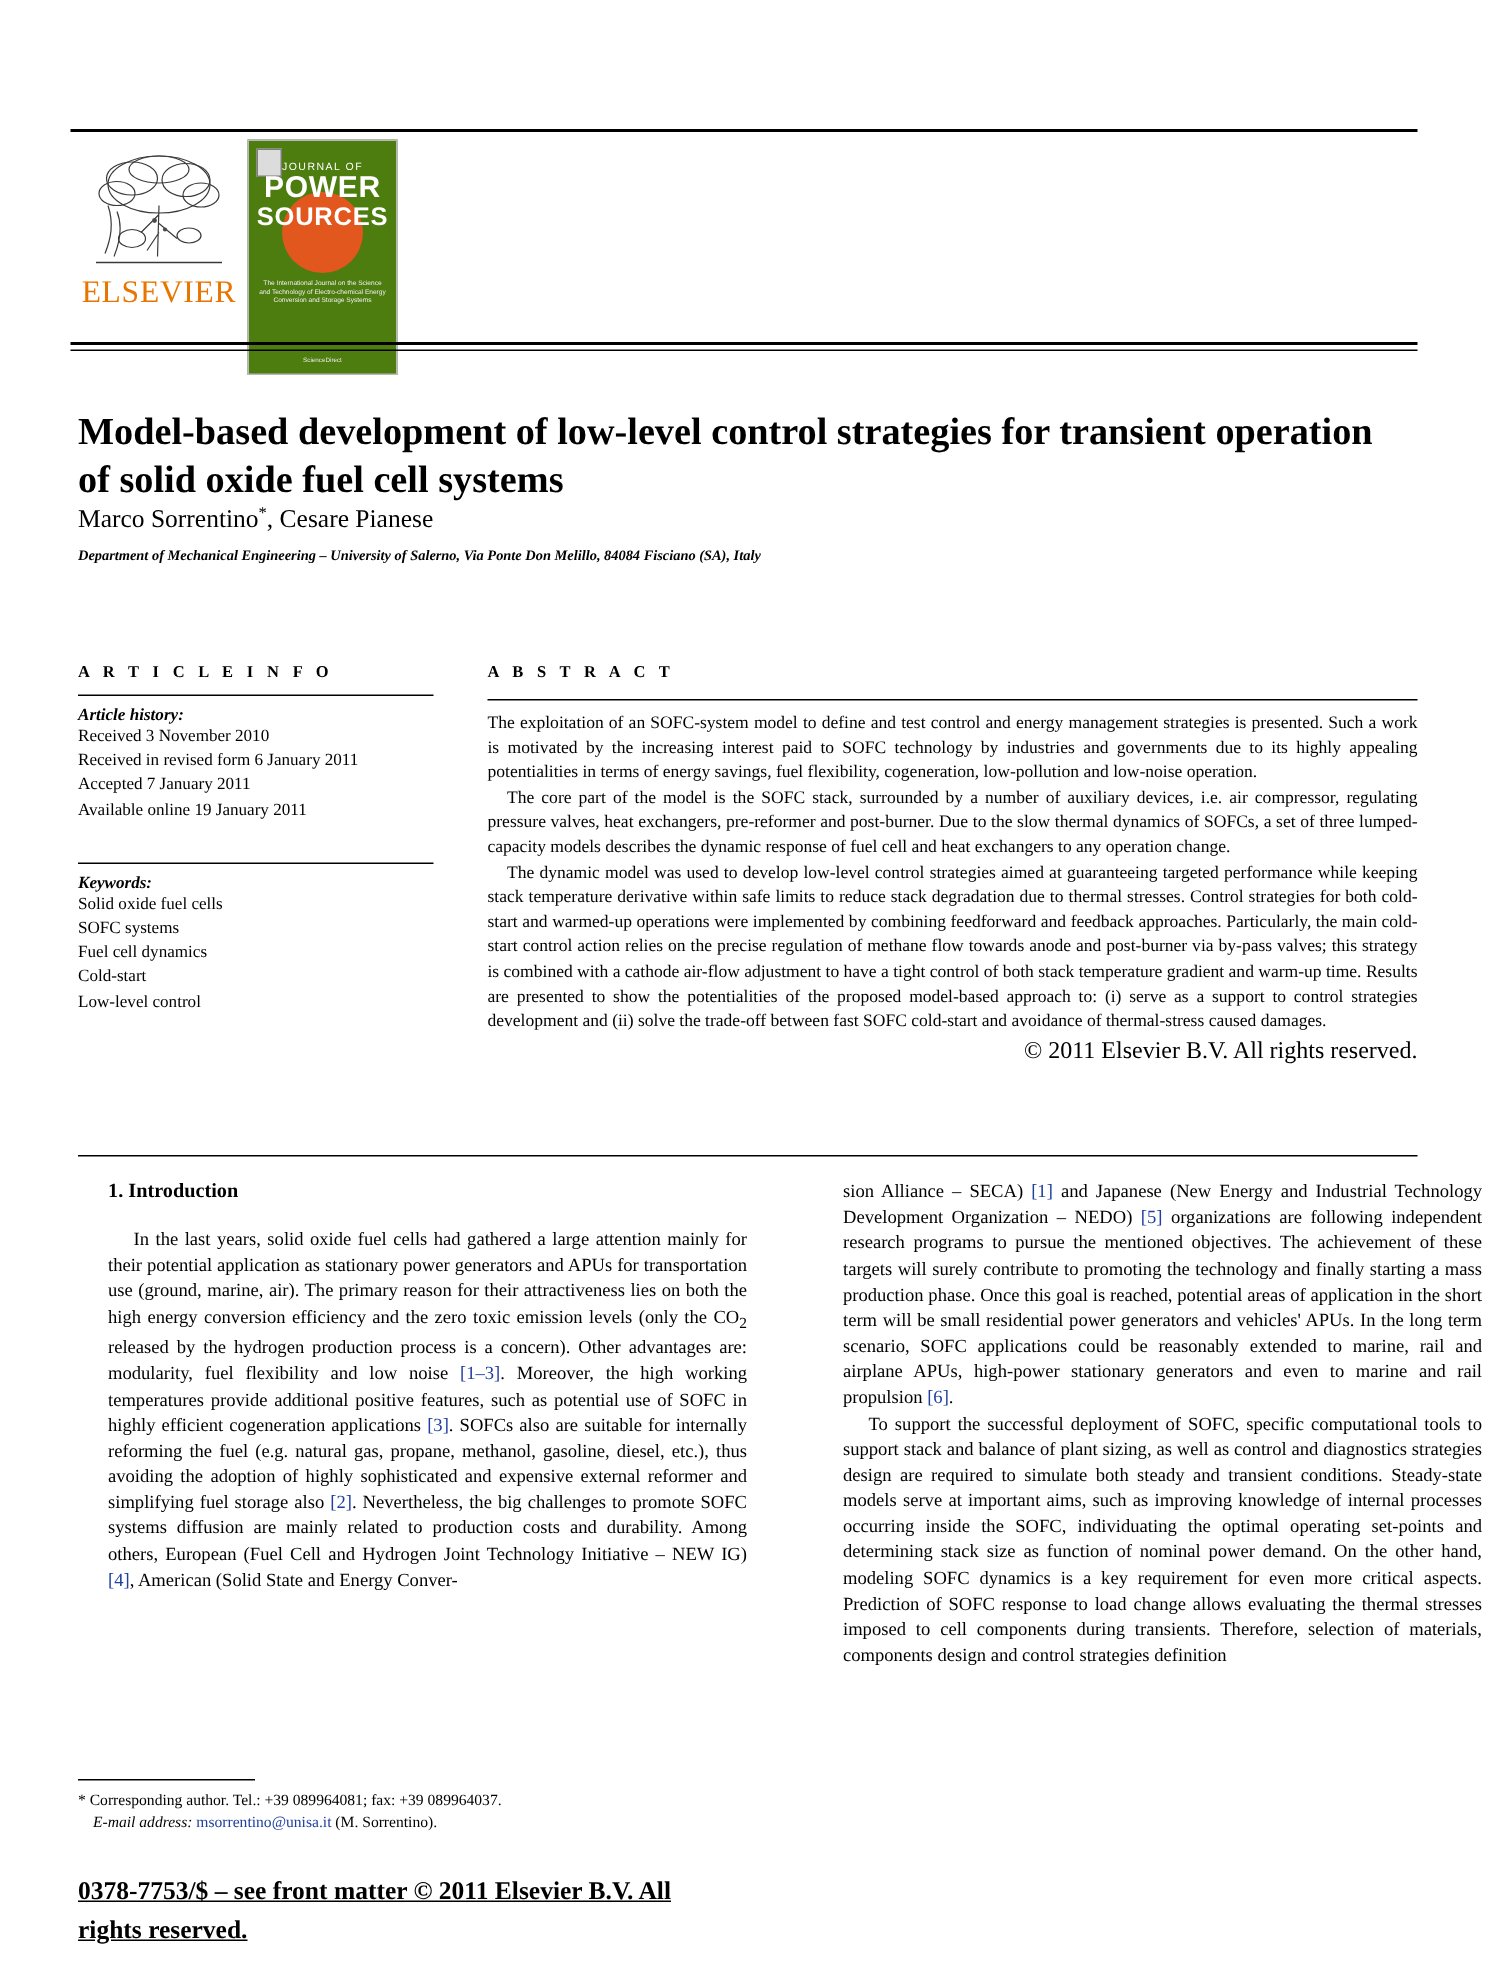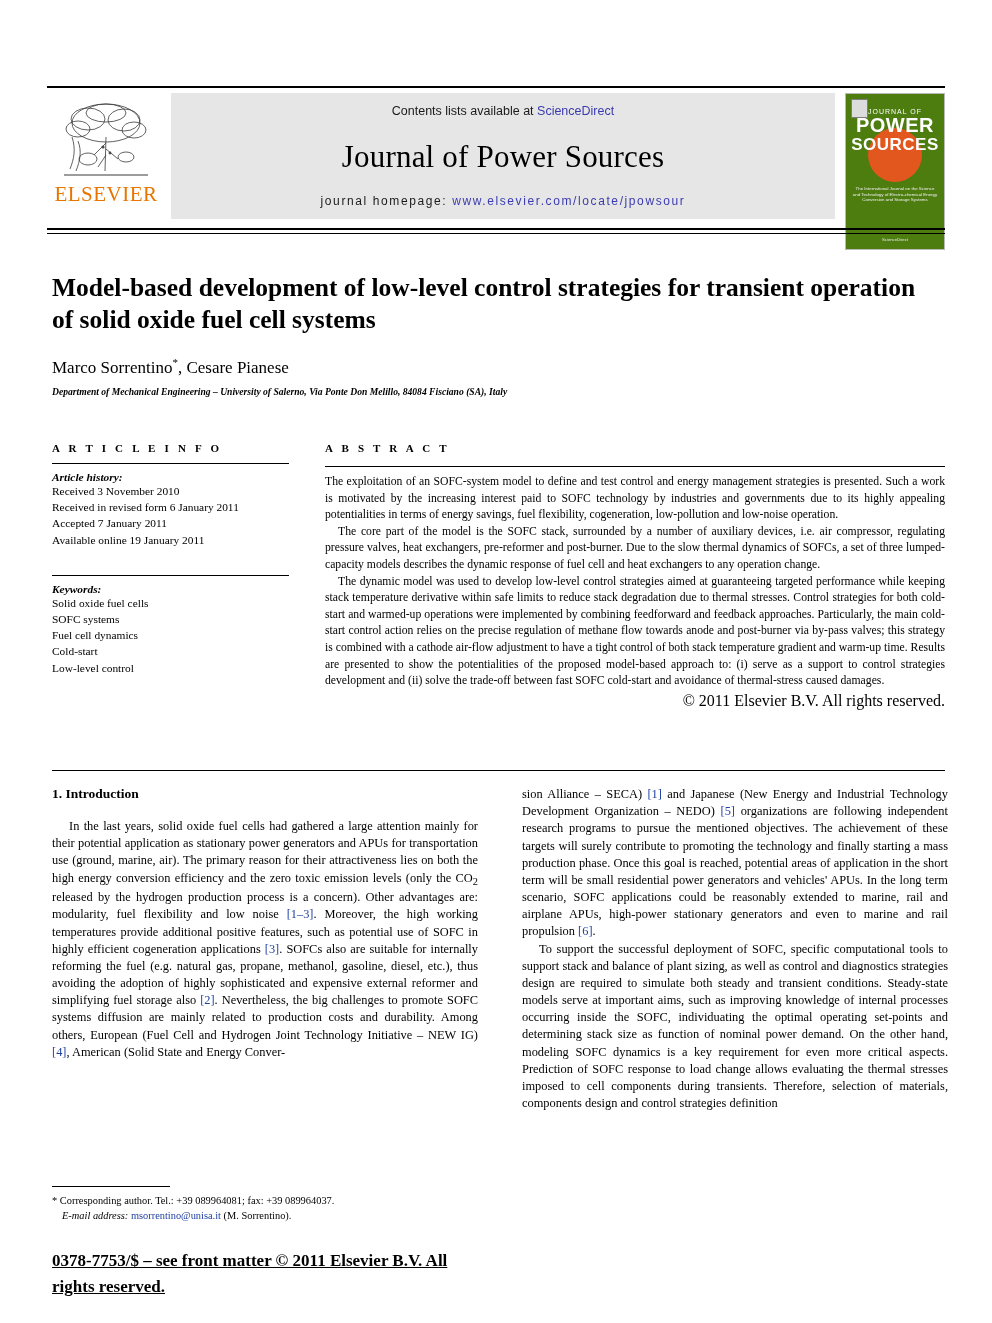--- a/index.html
+++ b/index.html
@@ -191,21 +191,20 @@
     font-family: "Liberation Serif", serif;
     font-size: 25.5px;
     line-height: 1.25;
     color: #000;
     margin: 0;
     font-weight: bold;
   }
   .authors {
     font-family: "Liberation Serif", serif;
     font-size: 17px;
-    margin-top: 20px;
     color: #000;
   }
   .authors sup { font-size: 11px; }
   .affiliation {
     font-family: "Liberation Serif", serif;
     font-style: italic;
     font-weight: bold;
     font-size: 9.6px;
     margin-top: 9px;
     color: #000;
@@ -269,21 +268,21 @@
 
   
   .body-cols {
     position: absolute;
     top: 786px;
     left: 52px;
     width: 896px;
     display: flex;
     gap: 44px;
   }
-  .bcol { width: 426px; flex: 0 0 426px; }
+  .bcol { width: 426px; flex: 0 0 426px; margin-left: 20px; }
   .section-title {
     font-family: "Liberation Serif", serif;
     font-weight: bold;
     font-size: 13.5px;
     margin: 0 0 16px 0;
   }
   .body-text {
     font-size: 12.4px;
     line-height: 1.385;
     text-align: justify;
@@ -352,31 +351,20 @@
           </g>
           <path d="M6 78 H90" stroke="#3a3a3a" stroke-width="1.1" fill="none"></path>
           <g fill="#4a4a4a">
             <circle cx="45" cy="50" r="1.6"></circle>
             <circle cx="52" cy="56" r="1.4"></circle>
           </g>
         </svg>
         <div class="elsevier-word">ELSEVIER</div>
       </div>
 
-      <div class="sd-band">
-        <div class="contents-line">
-          <span>Contents lists available at</span>
-          <span class="sd">ScienceDirect</span>
-        </div>
-        <div class="journal-title">Journal of Power Sources</div>
-        <div class="homepage-line">
-          <span>journal homepage:</span>
-          <span class="url">www.elsevier.com/locate/jpowsour</span>
-        </div>
-      </div>
 
       <div class="cover-thumb">
         <div class="cover-badge"></div>
         <div class="cover-orange"></div>
         <div class="cover-textwrap">
           <div class="cover-j">JOURNAL OF</div>
           <div class="cover-p">POWER</div>
           <div class="cover-s">SOURCES</div>
         </div>
         <div class="cover-sub">The International Journal on the Science and Technology of Electro-chemical Energy Conversion and Storage Systems</div>

